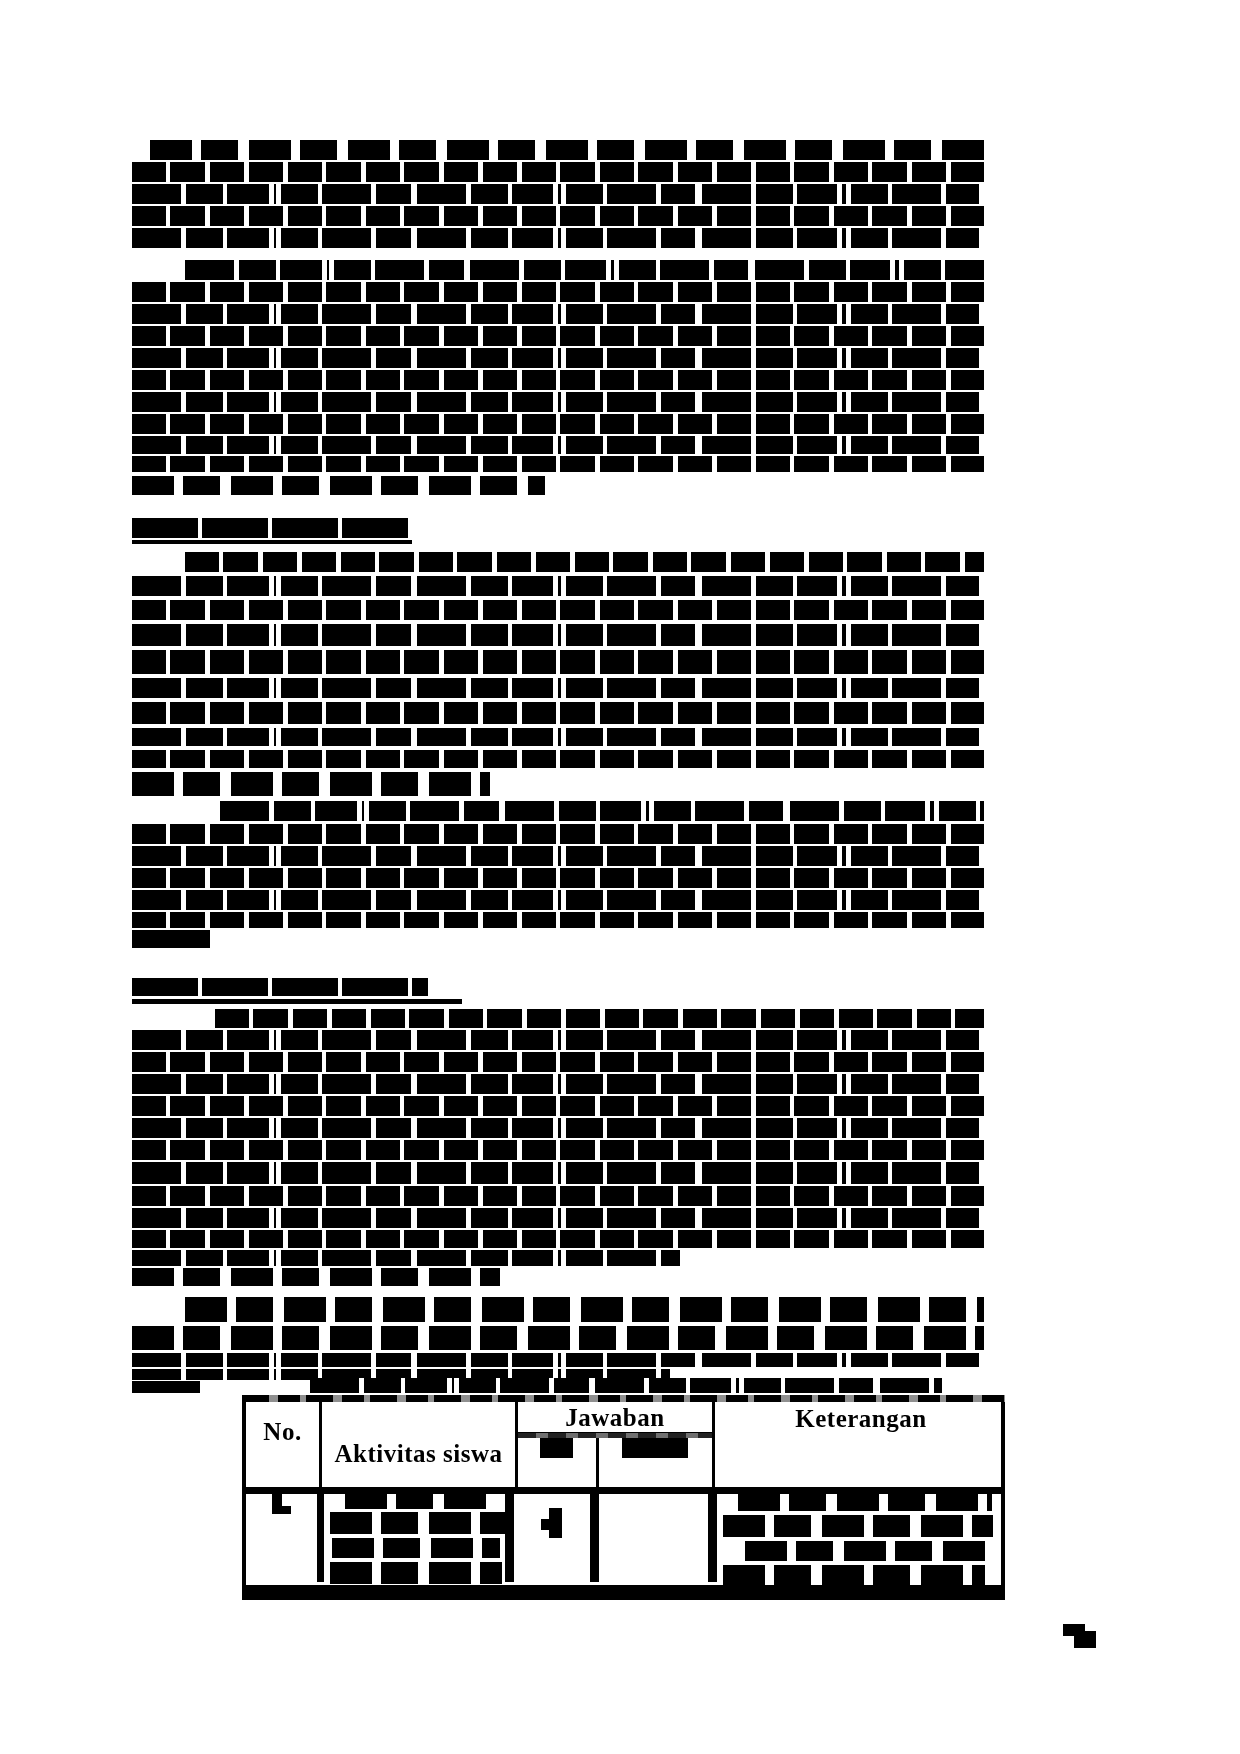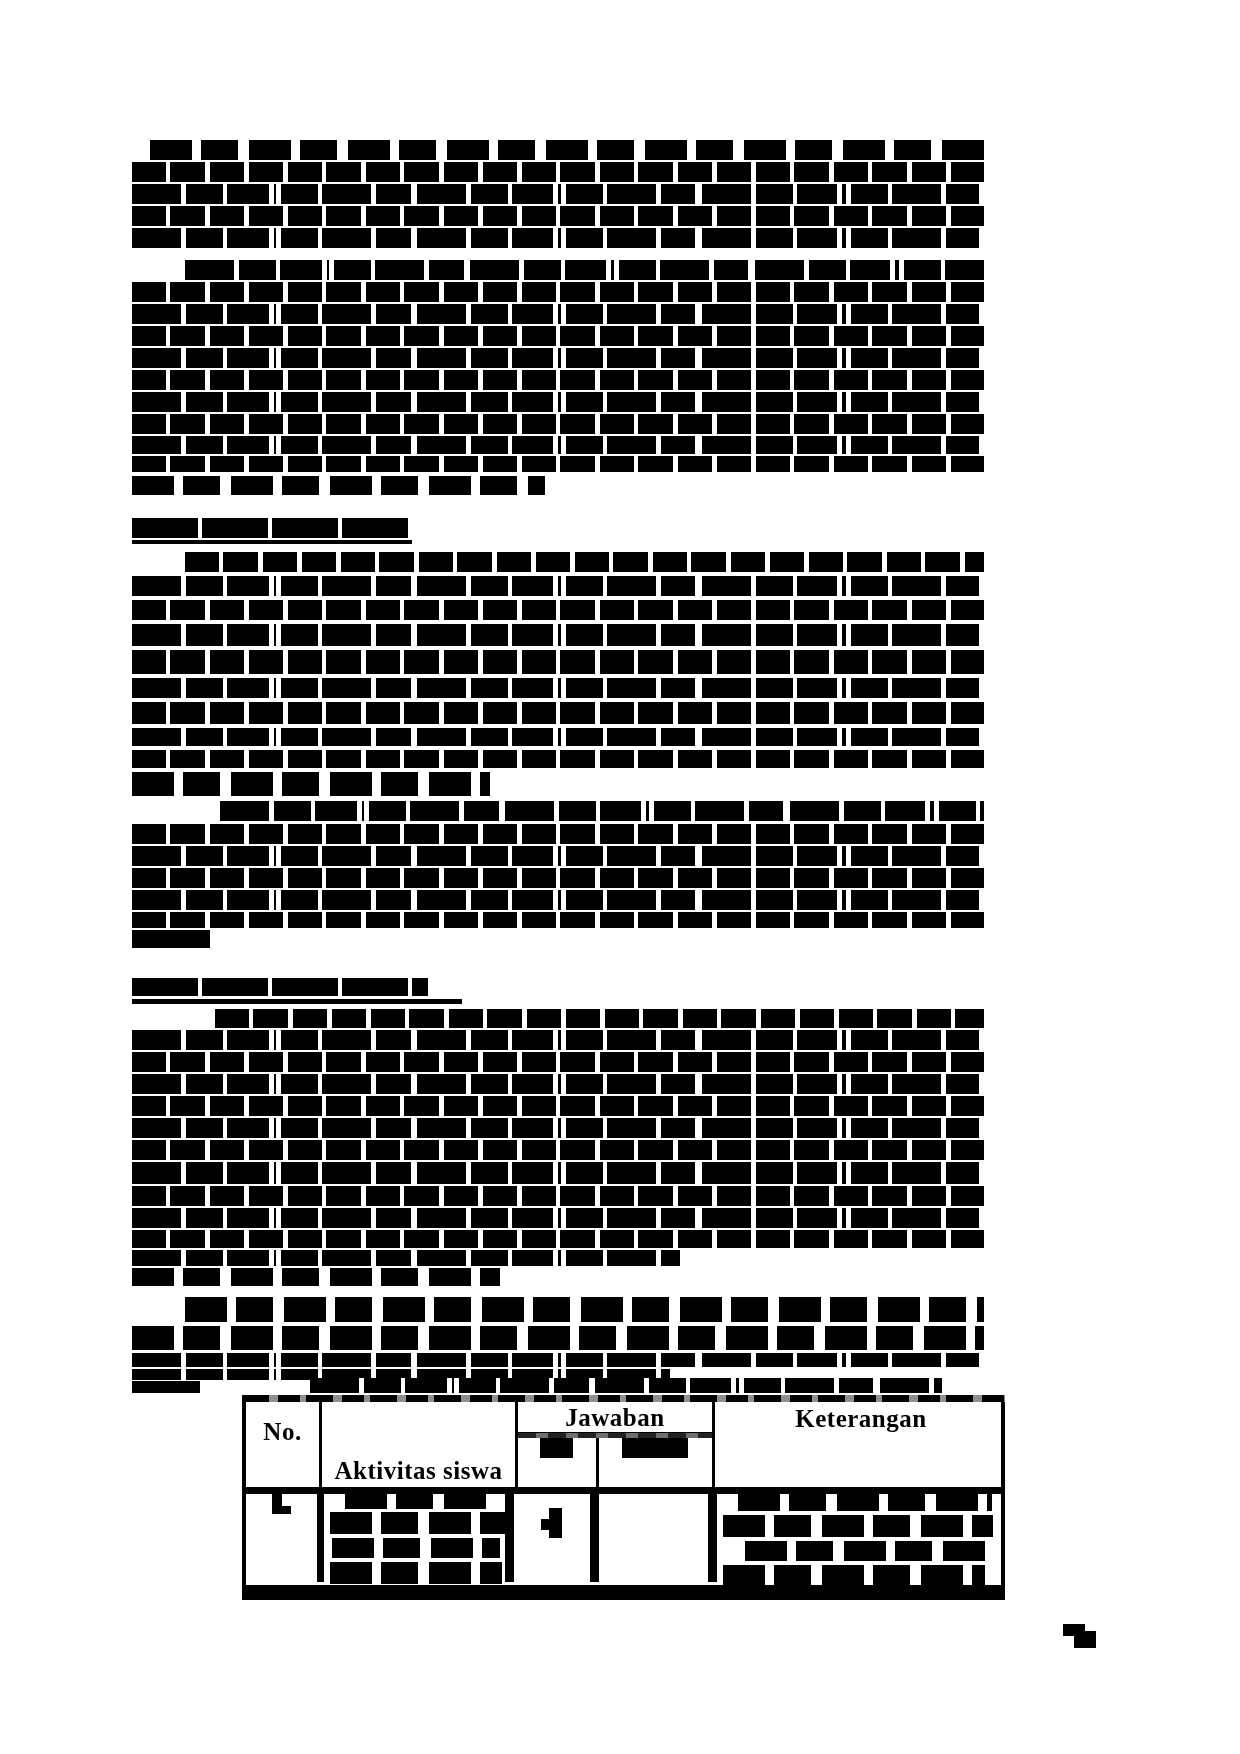--- a/index.html
+++ b/index.html
@@ -51,21 +51,21 @@
   .sub-div{left:354px;top:43px;width:3px;height:49px;background:#000;}
   .row-div{top:99px;height:88px;background:#000;}
   .band-bottom{left:0;top:190px;width:763px;height:15px;background:#000;}
   .th{
     position:absolute;
     display:flex;justify-content:center;align-items:flex-start;
     font-weight:bold;font-size:25px;color:#000;line-height:1.1;
     letter-spacing:0.5px;
   }
   .th-no{left:4px;top:7px;width:73px;height:85px;padding-top:16px;}
-  .th-akt{left:80px;top:24px;width:193px;height:85px;padding-top:38px;}
+  .th-akt{left:80px;top:7px;width:193px;height:85px;padding-top:38px;}
   .th-jaw{left:276px;top:7px;width:194px;height:28px;padding-top:2px;border-bottom:3px solid #000;}
   .th-ket{left:479px;top:7px;width:280px;height:28px;padding-top:3px;}
 </style>
 </head>
 <body>
 
 <div id="page">
 
   <div>
       <div class="red v3" style="left: 150px; top: 140px; width: 834px; height: 20px;"></div>

